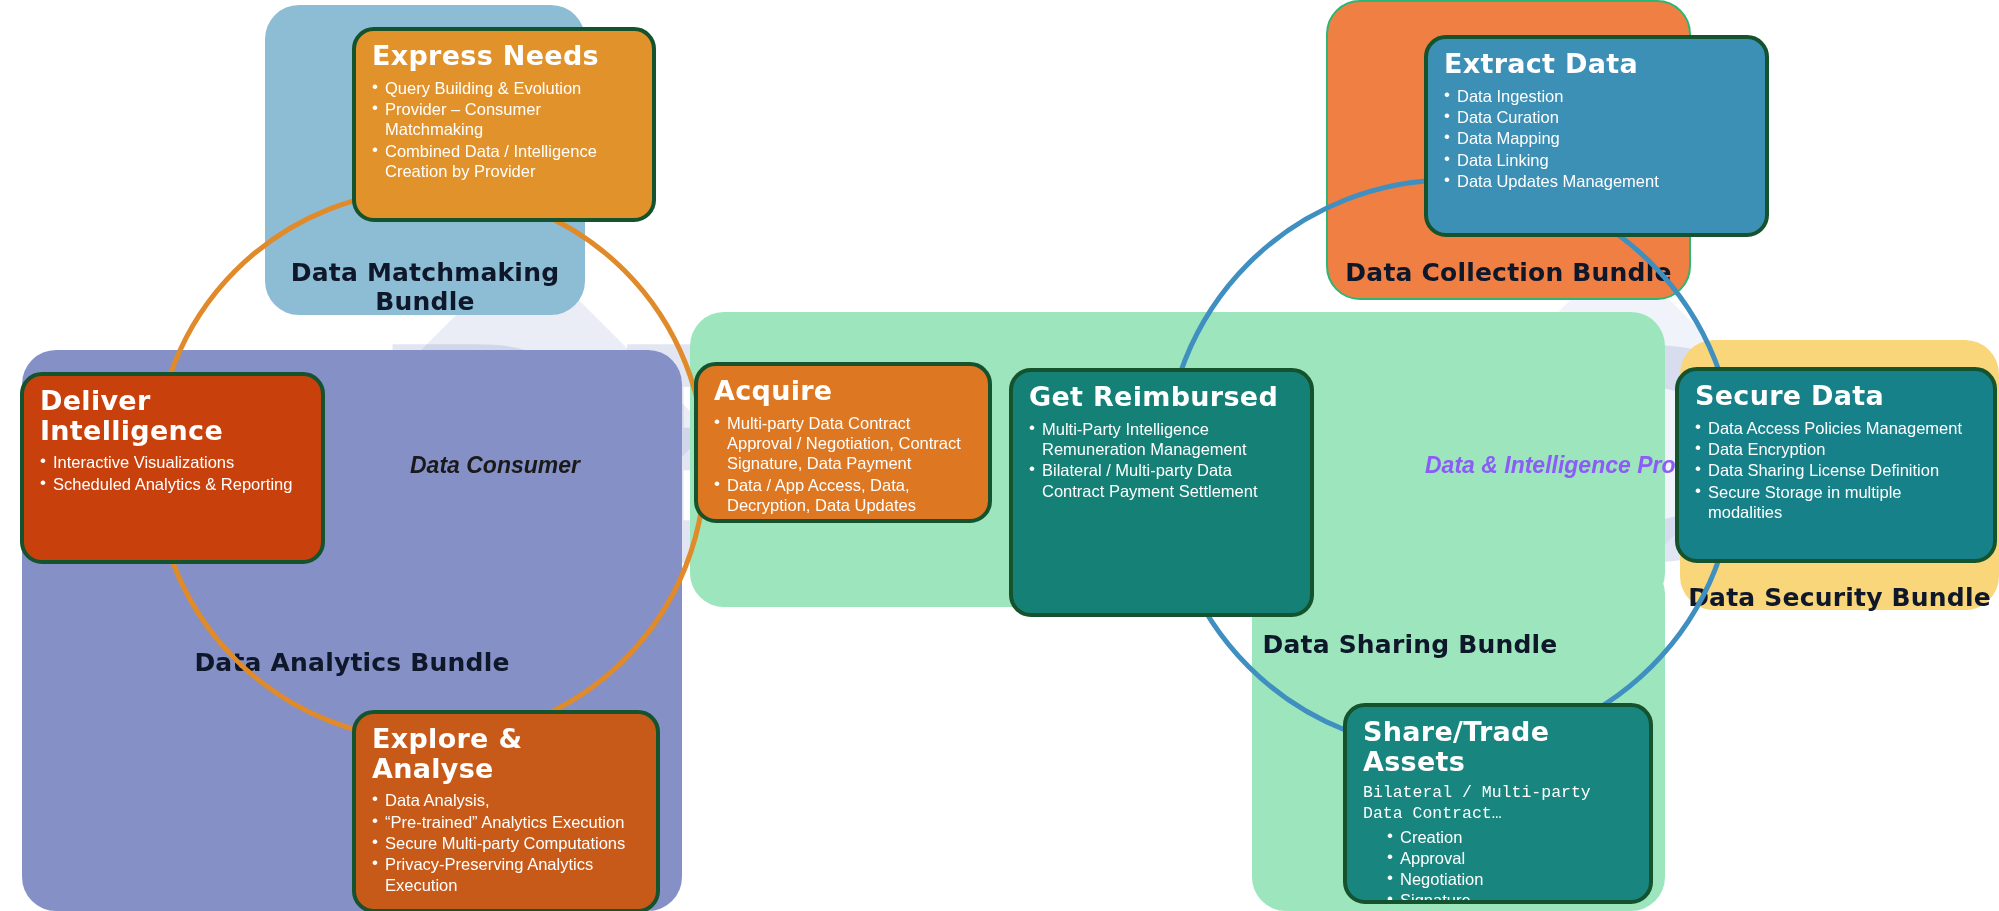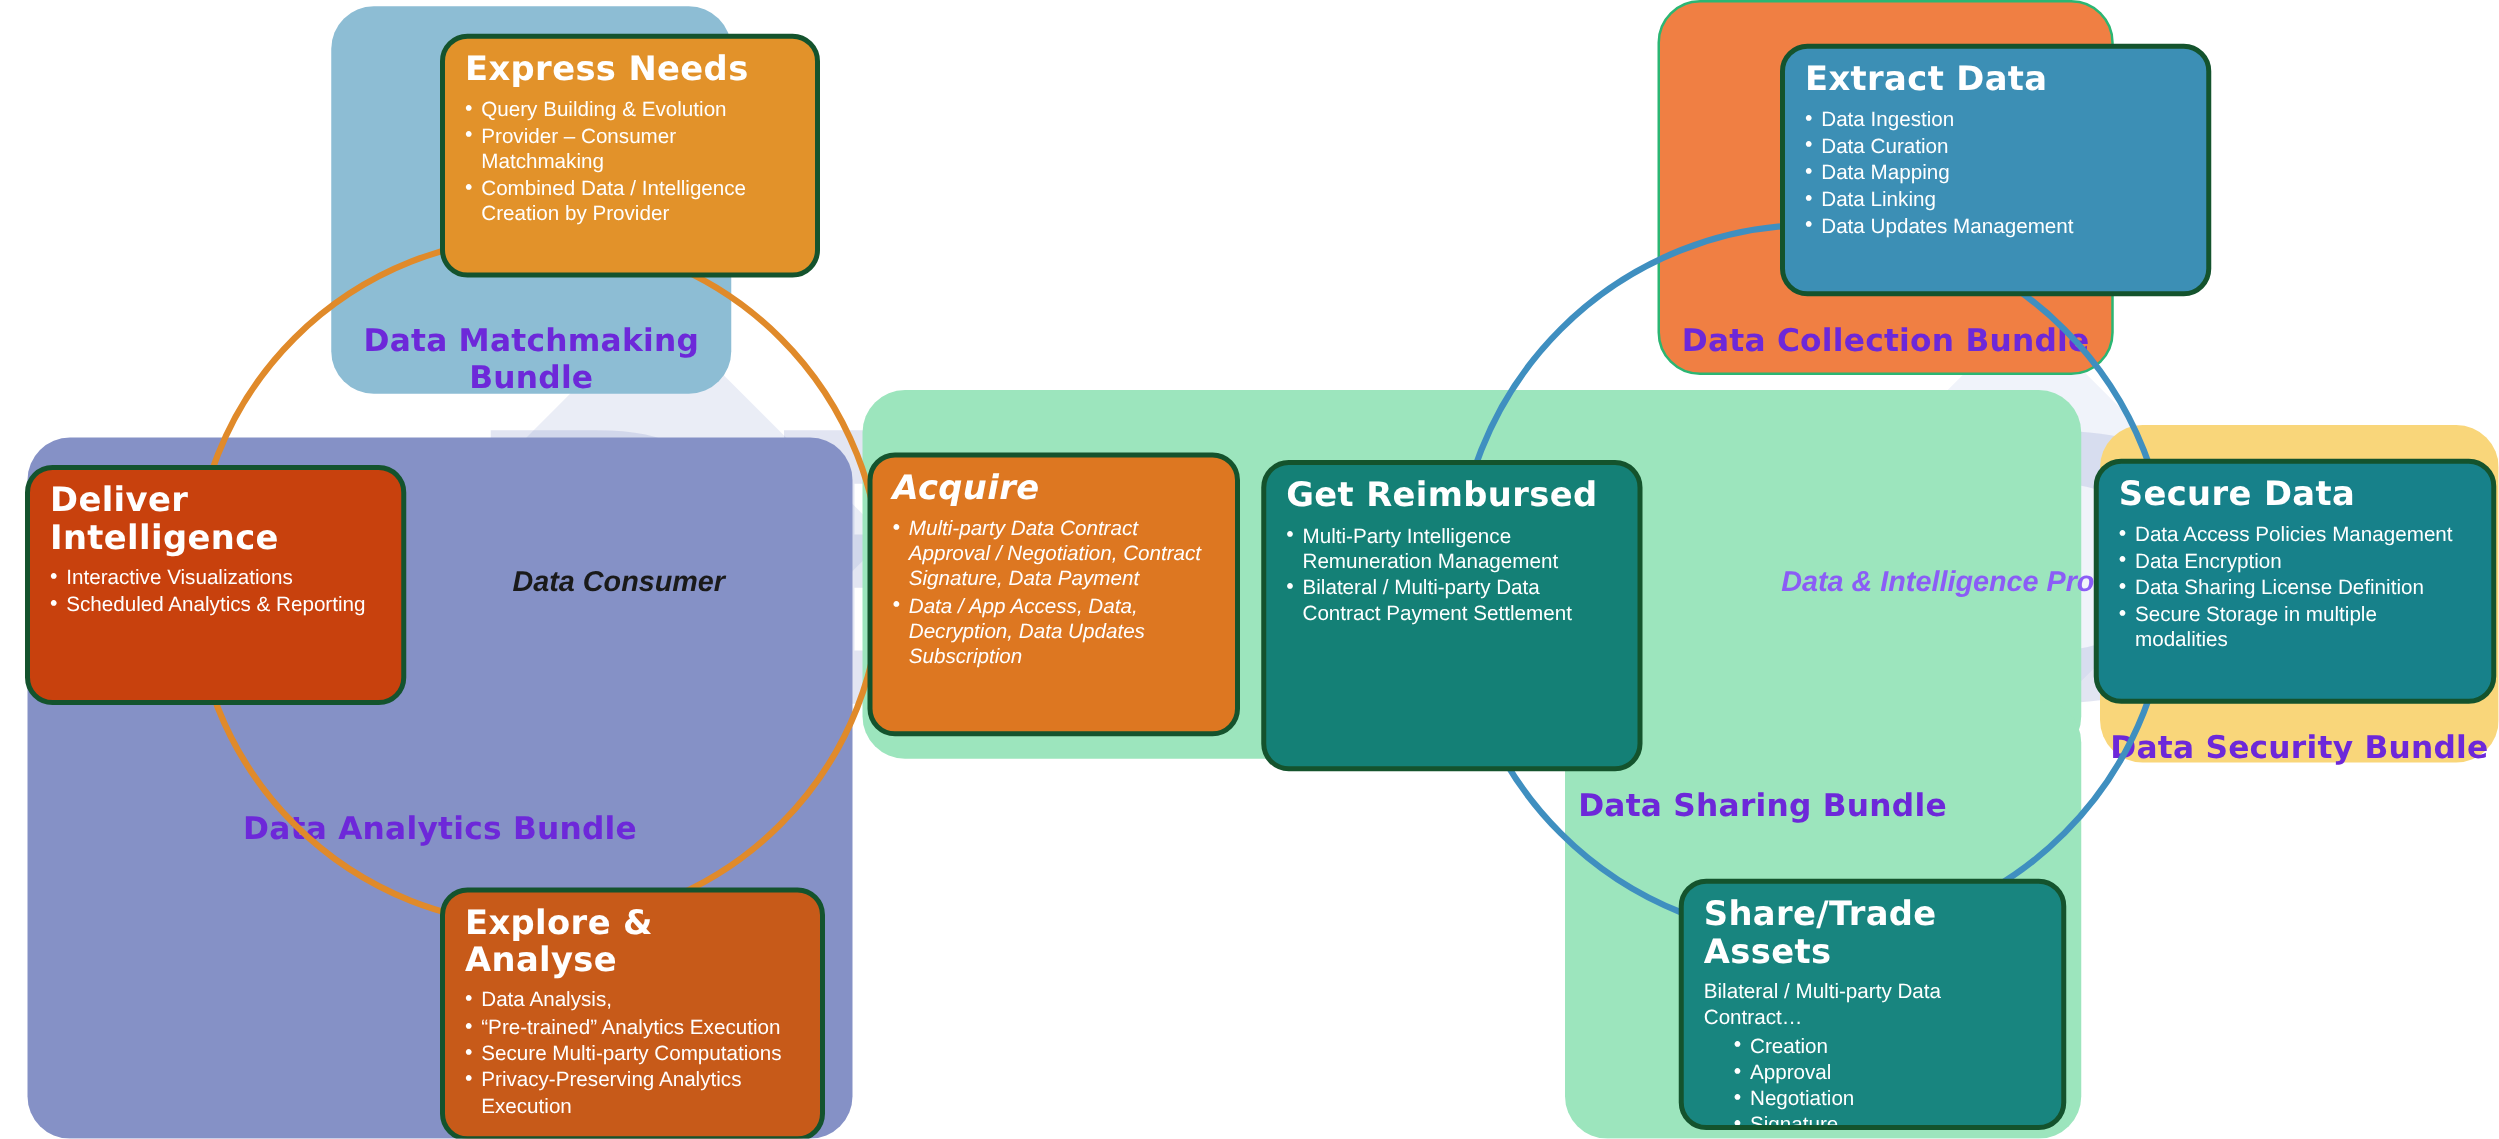--- a/index.html
+++ b/index.html
@@ -11,32 +11,32 @@
 
   
   .wm{position:absolute;font-family:"DejaVu Sans", sans-serif;font-weight:700;
       font-size:300px;letter-spacing:6px;color:#5b6bb5;opacity:.17;user-select:none;
       line-height:1;}
   .wm-shape{position:absolute;opacity:.16;}
 
   
   .bundle{position:absolute;border-radius:34px;box-sizing:border-box;}
   .bundle-label{position:absolute;text-align:center;font-family:"DejaVu Sans", sans-serif;
-     font-weight:700;color:#6d28d9;letter-spacing:.2px;line-height:1.16;}
+     font-weight:700;color:#0f172a;letter-spacing:.2px;line-height:1.16;}
 
   
   .card{position:absolute;border-radius:22px;box-sizing:border-box;
         border:4px solid #14532d;padding:10px 16px 12px 16px;color:#fff;overflow:hidden;}
   .card h3{margin:0 0 7px 0;font-family:"DejaVu Sans", sans-serif;font-weight:700;
         font-size:27px;line-height:1.1;letter-spacing:.3px;color:#fff;}
   .card ul{margin:0;padding:0;list-style:none;}
   .card li{font-family:"Liberation Sans", sans-serif;font-size:16.5px;line-height:1.23;
         margin-bottom:1px;padding-left:13px;position:relative;color:#fff;}
   .card li:before{content:"\2022";position:absolute;left:0;top:-1px;font-size:17px;}
-  .card p.plain{margin:0 0 2px 0;font-size:16.5px;line-height:1.25;color:#fff;}
+  .card p.plain{margin:0 0 2px 0;font-size:16.5px;line-height:1.25;color:#fff;font-family:Liberation Mono, monospace;}
   .card ul.indent{padding-left:24px;}
 
   
   .role{position:absolute;font-family:"Liberation Sans", sans-serif;font-style:italic;
         font-weight:700;font-size:23px;}
 
   svg.links{position:absolute;left:0;top:0;width:1999px;height:911px;pointer-events:none;}
 </style>
 </head>
 <body>
@@ -96,21 +96,21 @@
   <div class="card" style="left:352px;top:698px;width:308px;height:203px;background:#c75a19;margin-top:12px;">
     <h3>Explore &amp; Analyse</h3>
     <ul>
       <li>Data Analysis,</li>
       <li>“Pre-trained” Analytics Execution</li>
       <li>Secure Multi-party Computations</li>
       <li>Privacy-Preserving Analytics Execution</li>
     </ul>
   </div>
 
-  <div class="card" style="left:694px;top:362px;width:298px;height:227px;background:#dd7721;font-style:italic;">
+  <div class="card" style="left:694px;top:362px;width:298px;height:161px;background:#dd7721;">
     <h3>Acquire</h3>
     <ul>
       <li>Multi-party Data Contract Approval / Negotiation, Contract Signature, Data Payment</li>
       <li>Data / App Access, Data, Decryption, Data Updates Subscription</li>
     </ul>
   </div>
 
   <div class="card" style="left:1009px;top:368px;width:305px;height:249px;background:#148076;">
     <h3>Get Reimbursed</h3>
     <ul>

